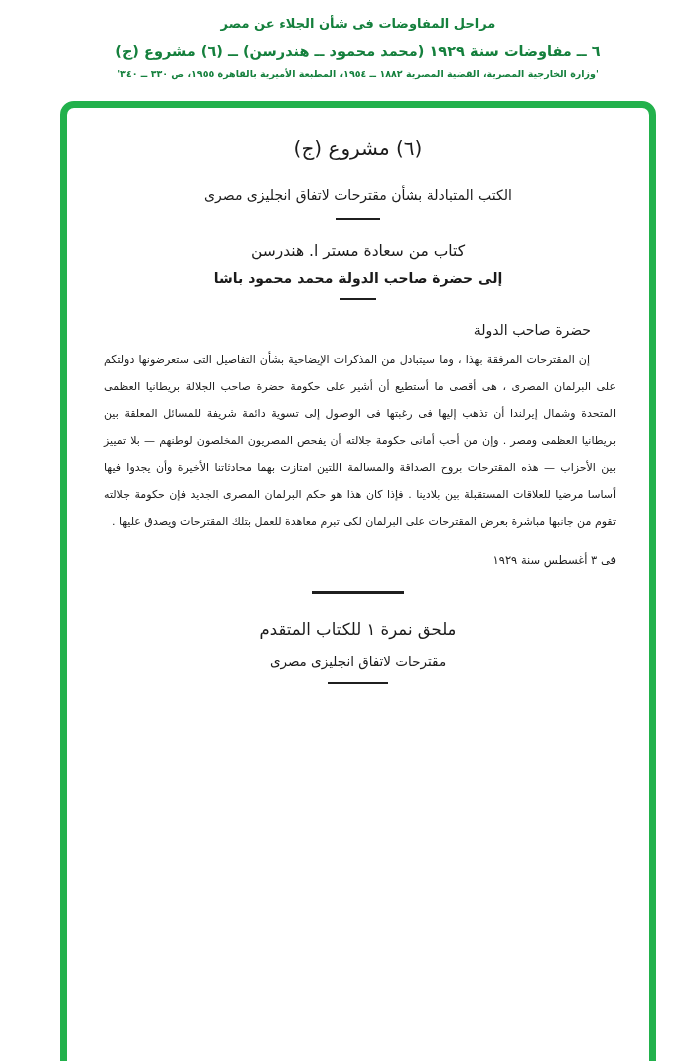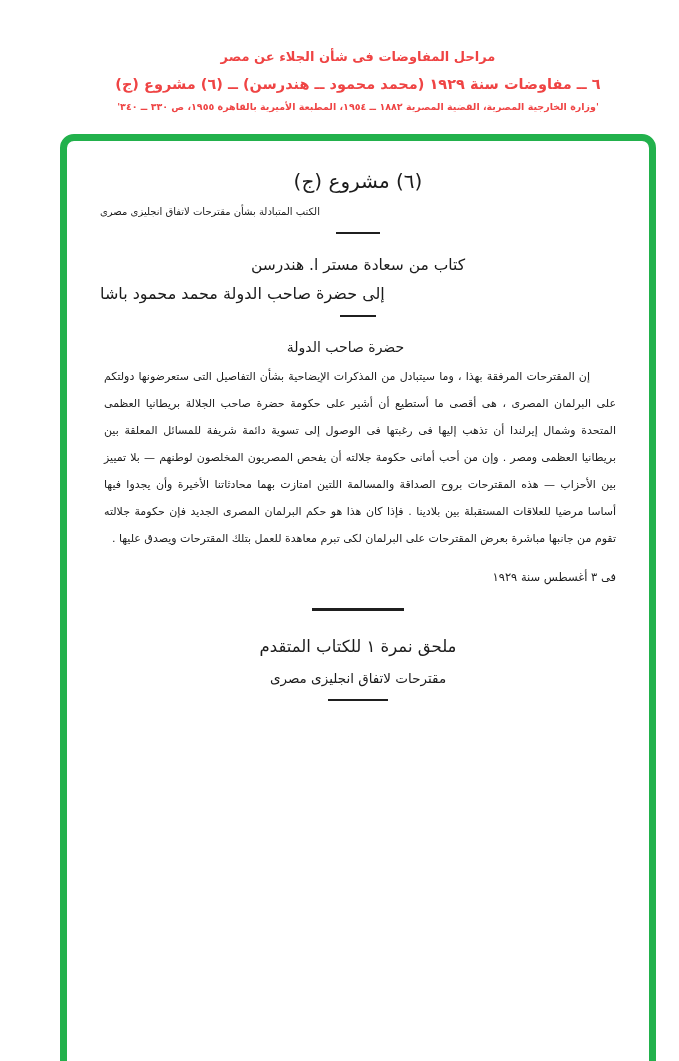--- a/index.html
+++ b/index.html
@@ -6,56 +6,56 @@
     margin: 0;
     padding: 0;
     width: 679px;
     height: 1061px;
     background: #ffffff;
     overflow: hidden;
     font-family: "DejaVu Sans", sans-serif;
     color: #1b1b1b;
   }
   .page-header {
-    margin: 49px 23px 0 60px;
+    margin: 16px 23px 0 60px;
     width: 596px;
     text-align: center;
     direction: rtl;
     font-weight: bold;
-    color: #ef4444;
+    color: #15803d;
   }
   .h1 { font-size: 13px; }
   .h2 { font-size: 14.5px; margin-top: 12px; }
   .h3 { font-size: 9.5px; margin-top: 9px; letter-spacing: 0; }
 
   .green-box {
     box-sizing: border-box;
     margin: 22px 23px 0 60px;
     width: 596px;
     height: 1061px;
     border: 7px solid #22b14c;
     border-radius: 14px;
     padding: 26px 33px 0 33px;
     direction: rtl;
     overflow: hidden;
     background: #ffffff;
   }
   .doc-title   { text-align: center; font-size: 20px; margin-top: 2px; }
-  .doc-subtitle{ text-align: left; font-size: 10px; margin-top: 13px; }
+  .doc-subtitle{ text-align: center; font-size: 14px; margin-top: 27px; }
 
   .rule { background: #1f1f1f; margin-left: auto; margin-right: auto; }
   .rule-a { width: 44px; height: 2px; margin-top: 15px; }
   .rule-b { width: 36px; height: 2px; margin-top: 12px; }
   .rule-c { width: 92px; height: 3px; margin-top: 24px; }
   .rule-d { width: 60px; height: 2px; margin-top: 13px; }
 
   .letter-from { text-align: center; font-size: 15.5px; margin-top: 22px; }
-  .letter-to   { text-align: left; font-size: 16px;   margin-top: 10px; }
+  .letter-to   { text-align: center; font-size: 14px;   margin-top: 10px; font-weight: bold; }
 
-  .salutation { text-align: center; font-size: 14px; margin: 22px 25px 0 0; }
+  .salutation { text-align: right; font-size: 14px; margin: 22px 25px 0 0; }
 
   .body-text {
     font-size: 11px;
     line-height: 27px;
     text-align: justify;
     text-indent: 26px;
     margin: 8px 0 0 4px;
   }
 
   .closing { text-align: right; font-size: 14px; margin: 12px 28px 0 0; }

